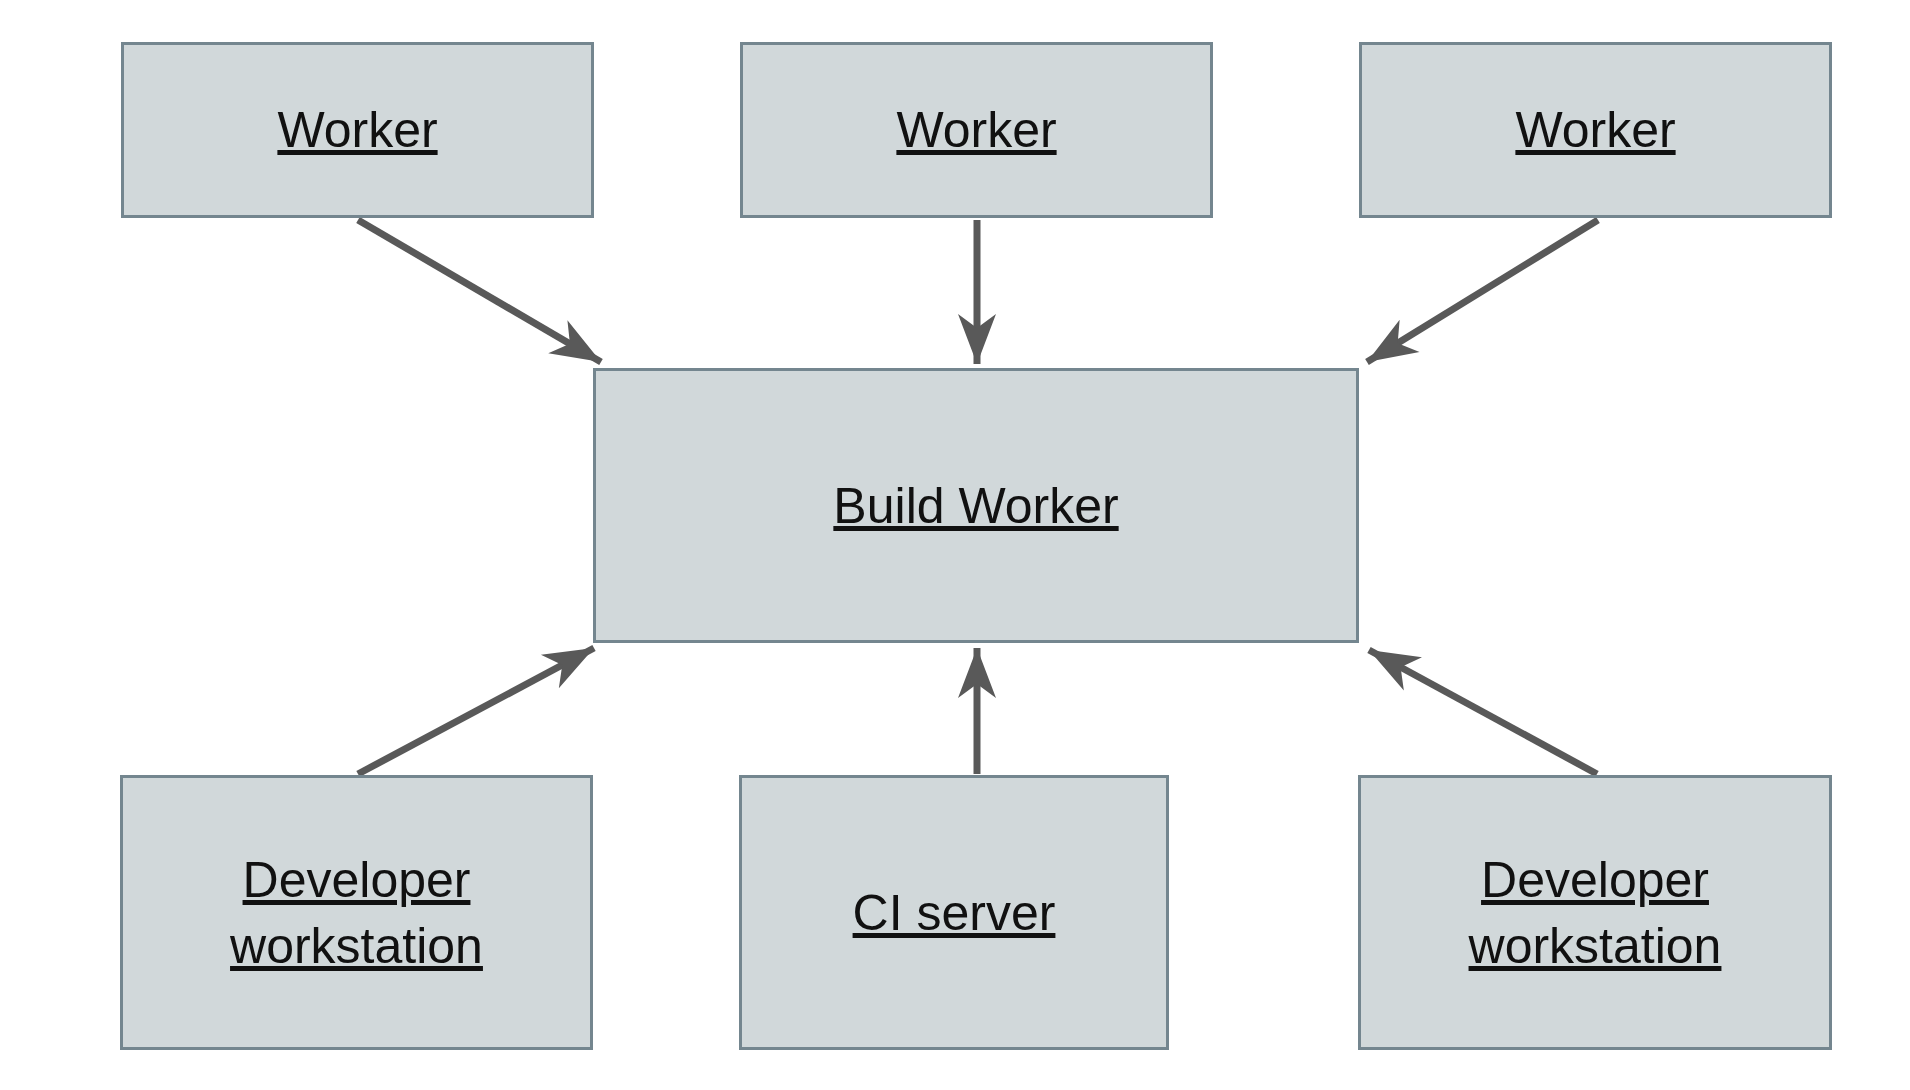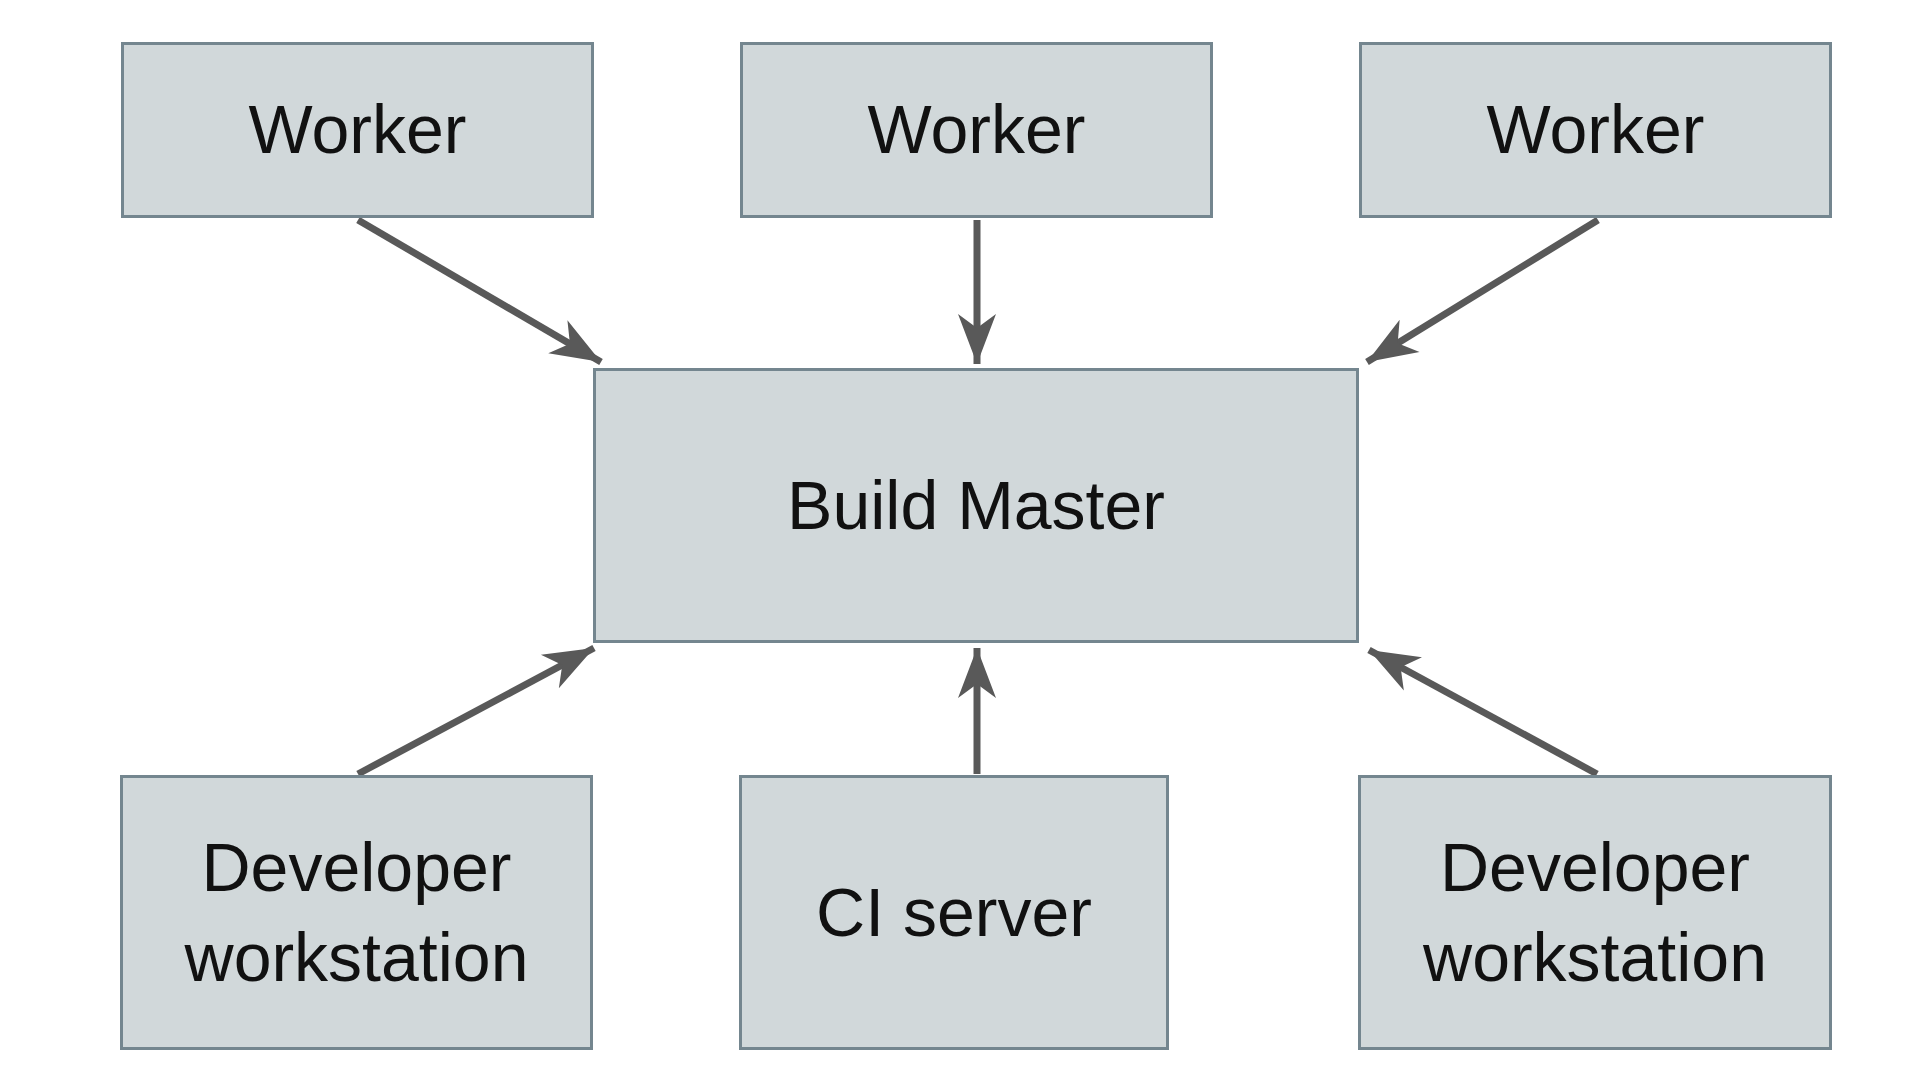--- a/index.html
+++ b/index.html
@@ -36,24 +36,25 @@
     position: absolute;
     box-sizing: border-box;
     background: var(--node-fill, #d1d8da);
     border: 3px solid var(--node-border, #74868f);
     display: flex;
     align-items: center;
     justify-content: center;
     text-align: center;
   }
   .node .label {
-    font-size: 68px;
+    font-size: 50px;
     line-height: 1.32;
     color: var(--text, #111111);
     padding: 0 10px;
+    text-decoration: underline;
   }
   
   .n-worker-1      { left: 121px;  top: 42px;  width: 473px; height: 176px; }
   .n-worker-2      { left: 740px;  top: 42px;  width: 473px; height: 176px; }
   .n-worker-3      { left: 1359px; top: 42px;  width: 473px; height: 176px; }
   .n-build-master  { left: 593px;  top: 368px; width: 766px; height: 275px; }
   .n-dev-left      { left: 120px;  top: 775px; width: 473px; height: 275px; }
   .n-ci-server     { left: 739px;  top: 775px; width: 430px; height: 275px; }
   .n-dev-right     { left: 1358px; top: 775px; width: 474px; height: 275px; }
 </style>
@@ -82,21 +83,21 @@
 
   <div class="node n-worker-2">
     <span class="label">Worker</span>
   </div>
 
   <div class="node n-worker-3">
     <span class="label">Worker</span>
   </div>
 
   <div class="node n-build-master">
-    <span class="label">Build Master</span>
+    <span class="label">Build Worker</span>
   </div>
 
   <div class="node n-dev-left">
     <span class="label">Developer workstation</span>
   </div>
 
   <div class="node n-ci-server">
     <span class="label">CI server</span>
   </div>
 

